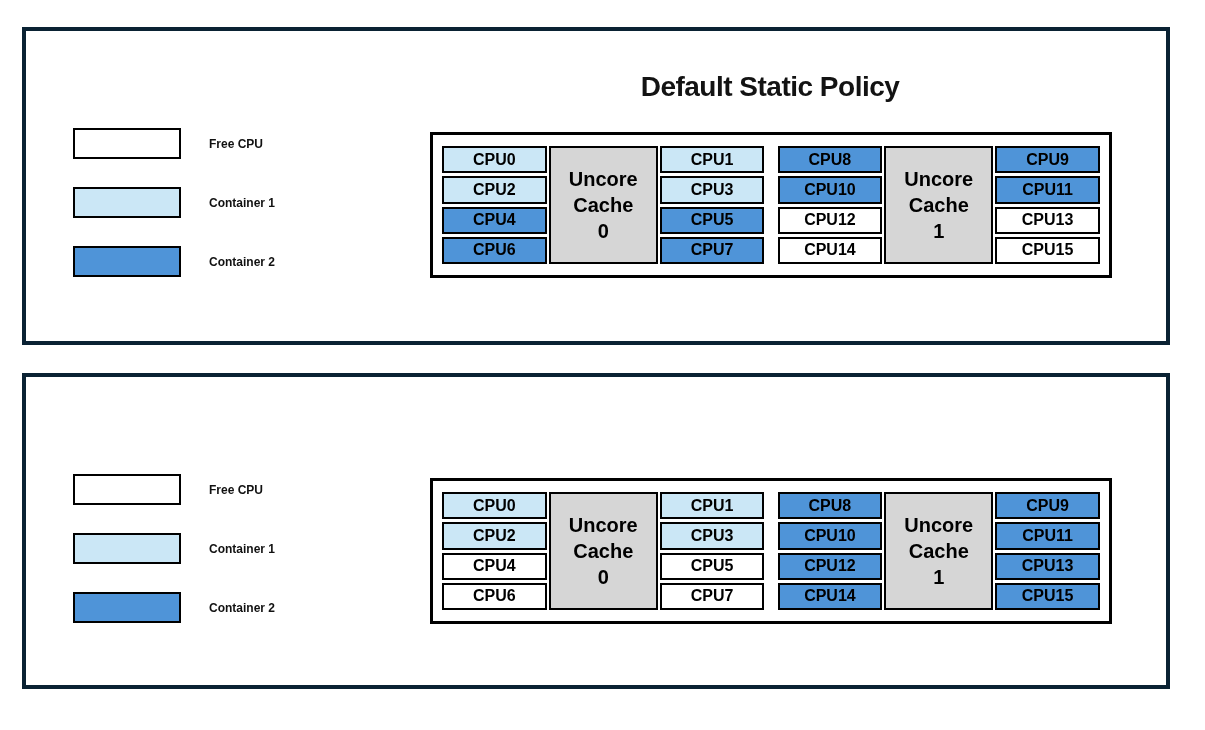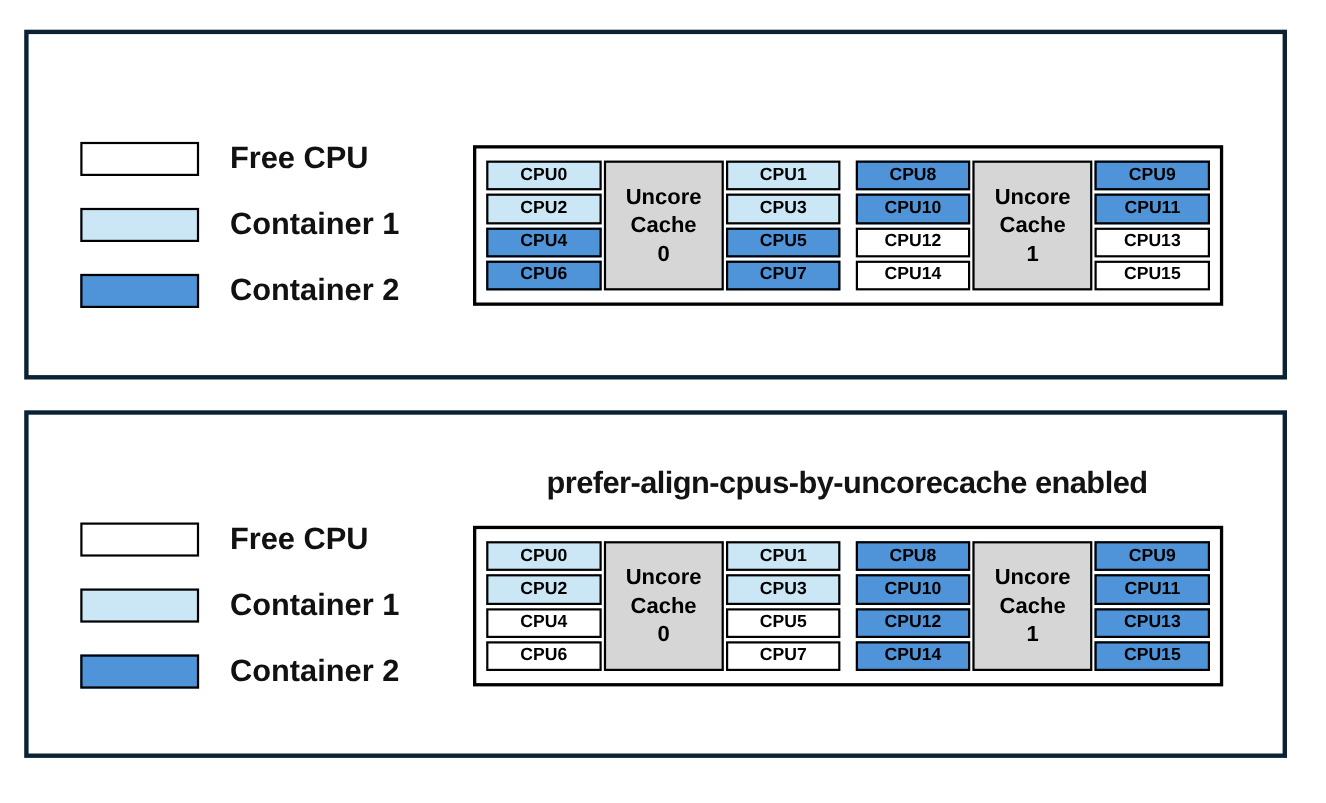--- a/index.html
+++ b/index.html
@@ -44,21 +44,21 @@
   }
   .legend-row { display: flex; align-items: center; }
   .swatch {
     width: 108px; height: 31px;
     border: 2px solid #000;
     box-sizing: border-box;
     display: inline-block;
   }
   .legend-label {
     margin-left: 28px;
-    font-size: 28px;
+    font-size: 12px;
     font-weight: bold;
     color: #111;
   }
 
   .diagram {
     position: absolute;
     left: 404px; top: 101px;
     width: 682px; height: 146px;
     border: 3px solid #000;
     box-sizing: border-box;
@@ -91,20 +91,21 @@
     white-space: pre-line;
     color: #000;
   }
 </style>
 </head>
 <body>
 
 <div>
 
   <section class="panel panel-1">
+    <h2 class="panel-title">Default Static Policy</h2>
 
     <div class="legend">
       <div class="legend-row">
         <span class="swatch" style="background: rgb(255, 255, 255);"></span>
         <span class="legend-label">Free CPU</span>
       </div>
       <div class="legend-row">
         <span class="swatch" style="background: rgb(203, 231, 246);"></span>
         <span class="legend-label">Container 1</span>
       </div>
@@ -146,21 +147,20 @@
           <div class="cpu-cell" style="background: rgb(79, 148, 216);">CPU9</div>
           <div class="cpu-cell" style="background: rgb(79, 148, 216);">CPU11</div>
           <div class="cpu-cell" style="background: rgb(255, 255, 255);">CPU13</div>
           <div class="cpu-cell" style="background: rgb(255, 255, 255);">CPU15</div>
         </div>
       </div>
     </div>
   </section>
 
   <section class="panel panel-2">
-    <h2 class="panel-title">prefer-align-cpus-by-uncorecache enabled</h2>
 
     <div class="legend">
       <div class="legend-row">
         <span class="swatch" style="background: rgb(255, 255, 255);"></span>
         <span class="legend-label">Free CPU</span>
       </div>
       <div class="legend-row">
         <span class="swatch" style="background: rgb(203, 231, 246);"></span>
         <span class="legend-label">Container 1</span>
       </div>

